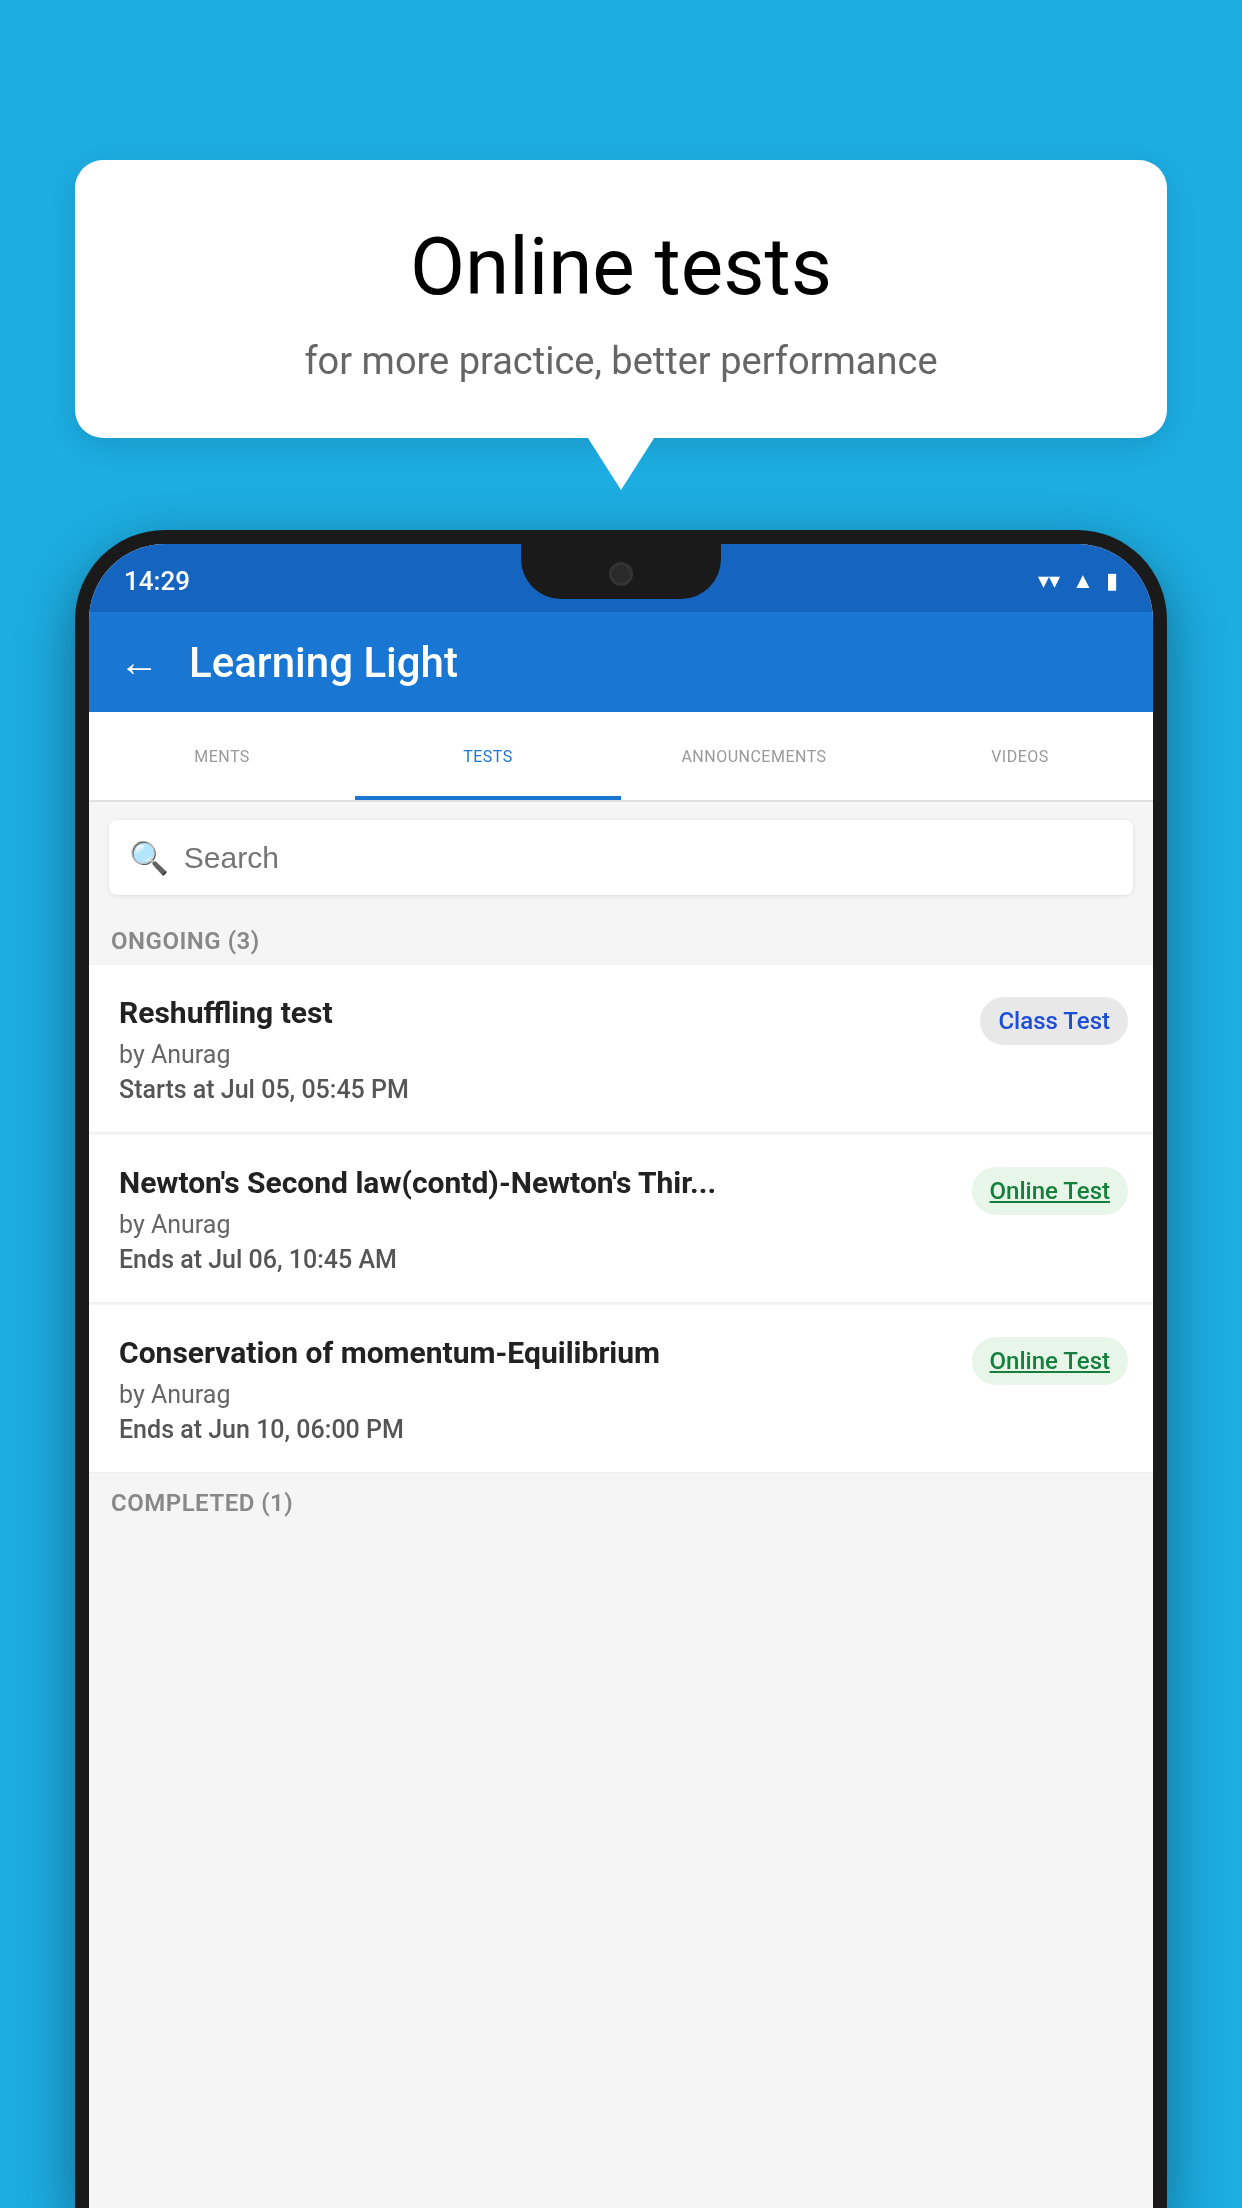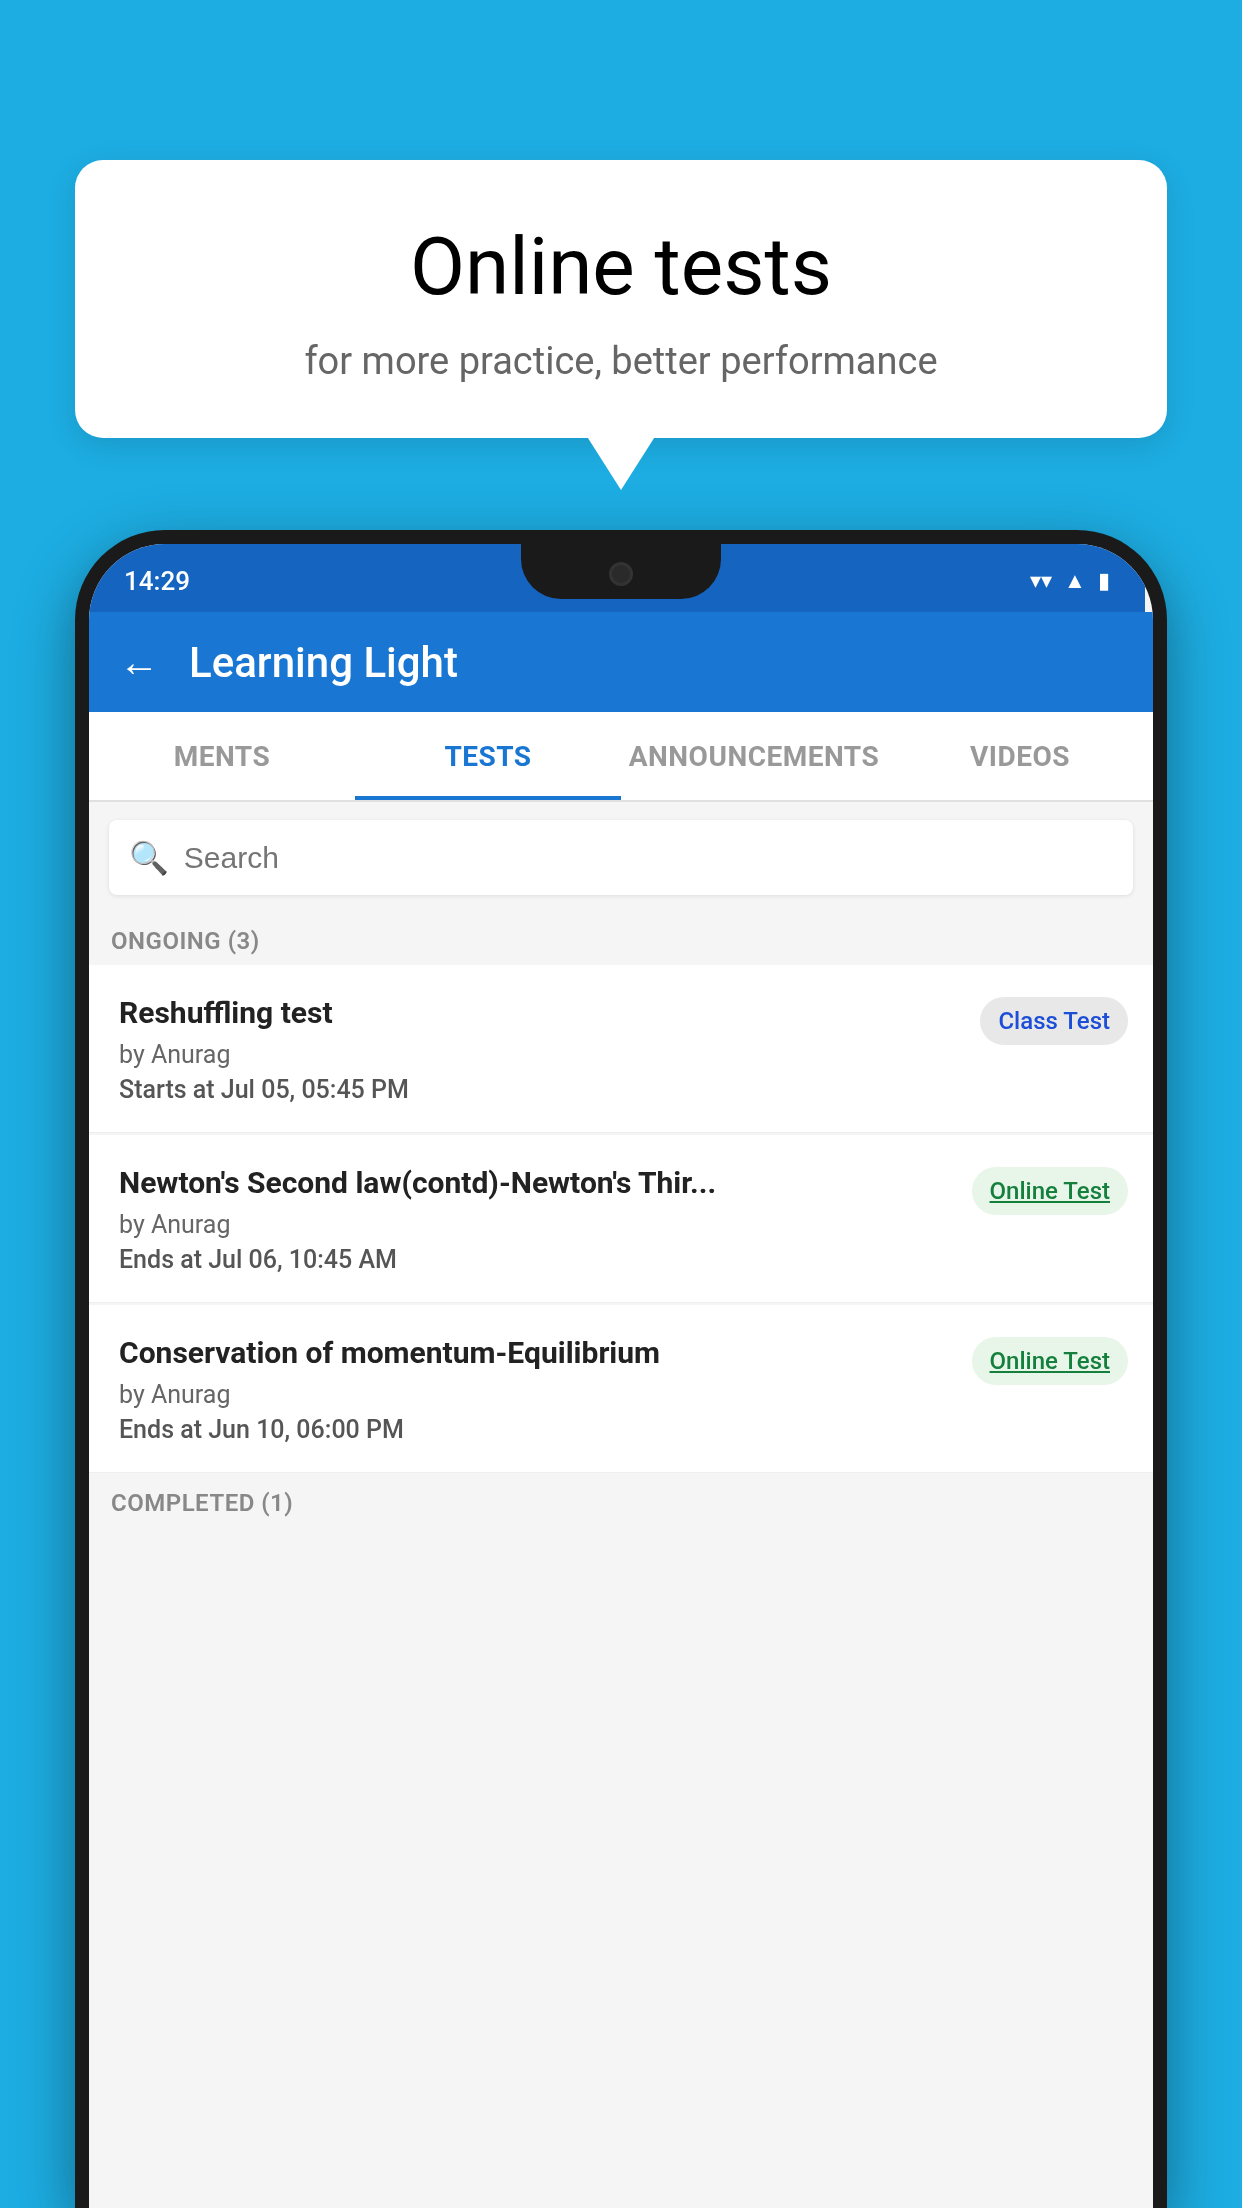--- a/index.html
+++ b/index.html
@@ -96,21 +96,21 @@
       background: #2a2a2a;
       border-radius: 50%;
       border: 3px solid #333;
     }
 
     
     .status-bar {
       position: absolute;
       top: 0;
       left: 0;
-      right: 8px;
+      right: 0;
       height: 68px;
       background: #1565C0;
       display: flex;
       align-items: center;
       justify-content: space-between;
       padding: 0 35px;
       z-index: 50;
     }
     .status-time {
       color: white;
@@ -163,22 +163,22 @@
       background: white;
       display: flex;
       align-items: stretch;
       border-bottom: 2px solid #e0e0e0;
     }
     .tab-item {
       flex: 1;
       display: flex;
       align-items: center;
       justify-content: center;
-      font-size: 28px;
-      font-weight: 700;
+      font-size: 16px;
+      font-weight: 400;
       color: #999;
       cursor: pointer;
       position: relative;
       letter-spacing: 0.5px;
     }
     .tab-item.active {
       color: #1976D2;
     }
     .tab-item.active::after {
       content: '';

